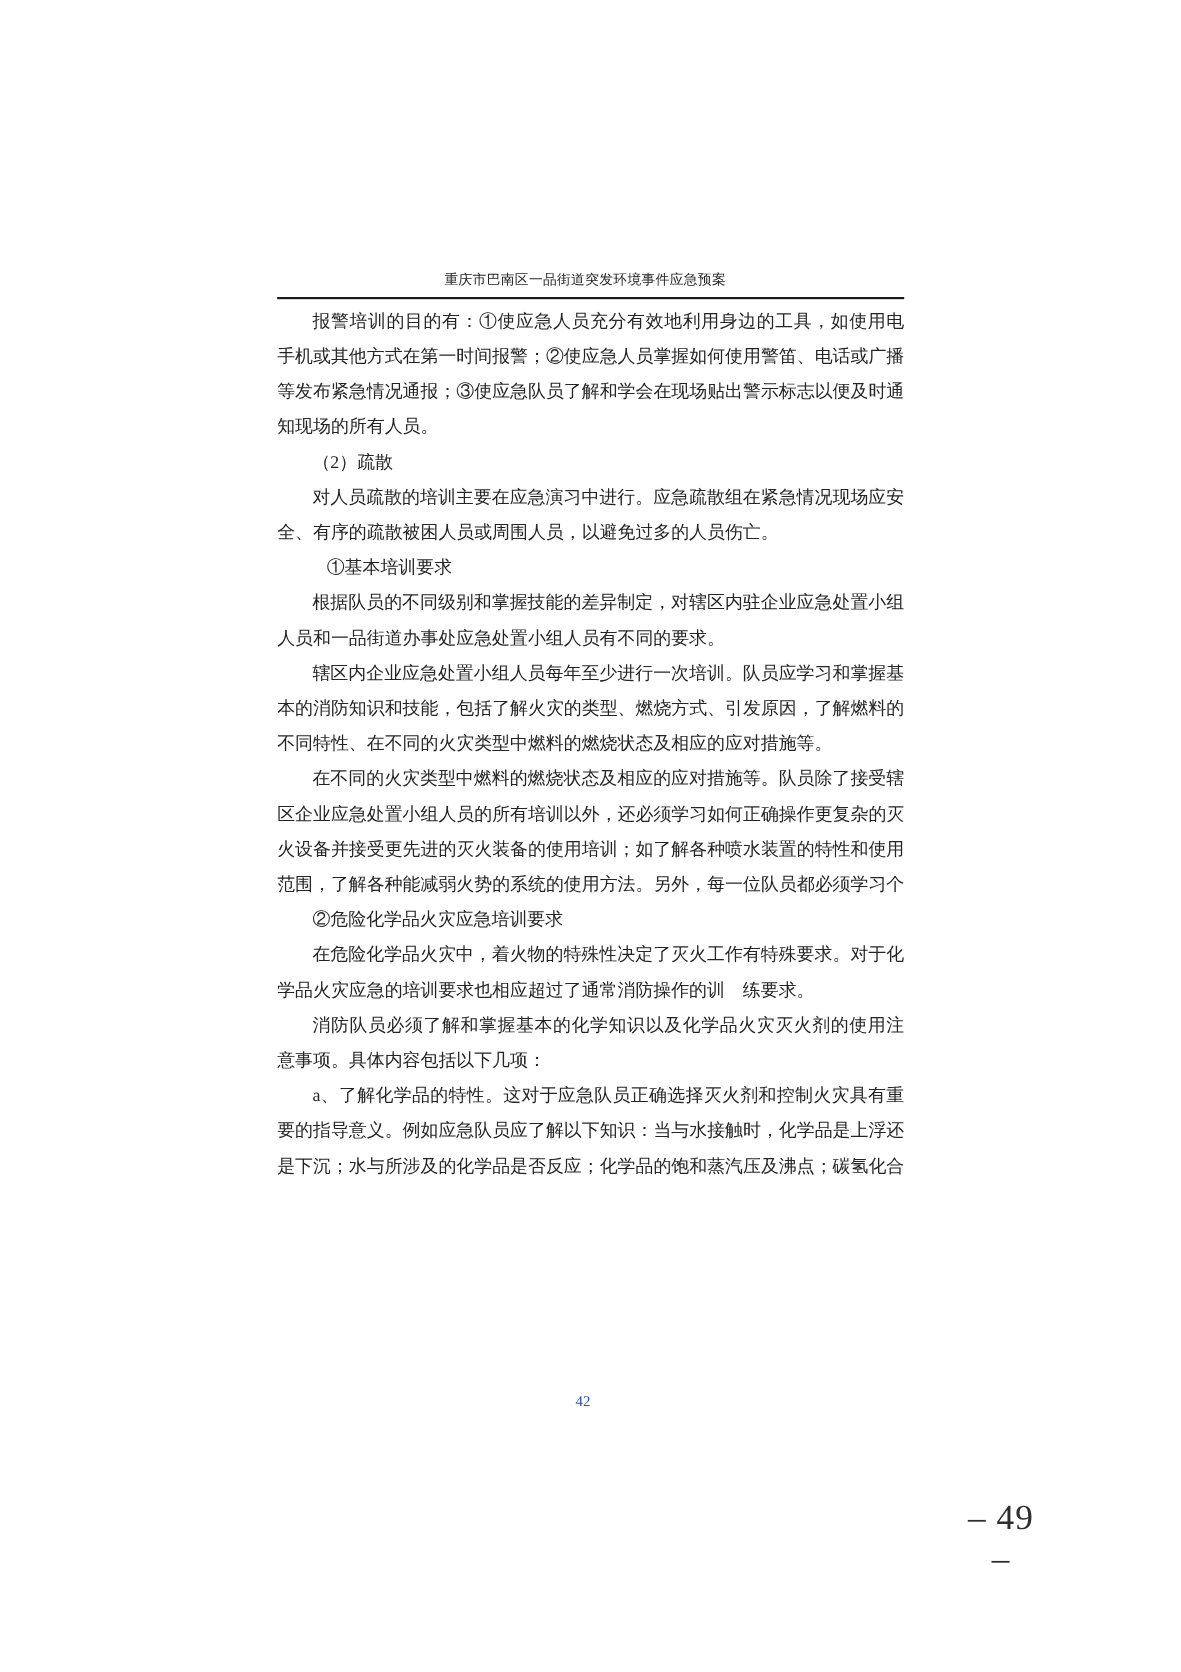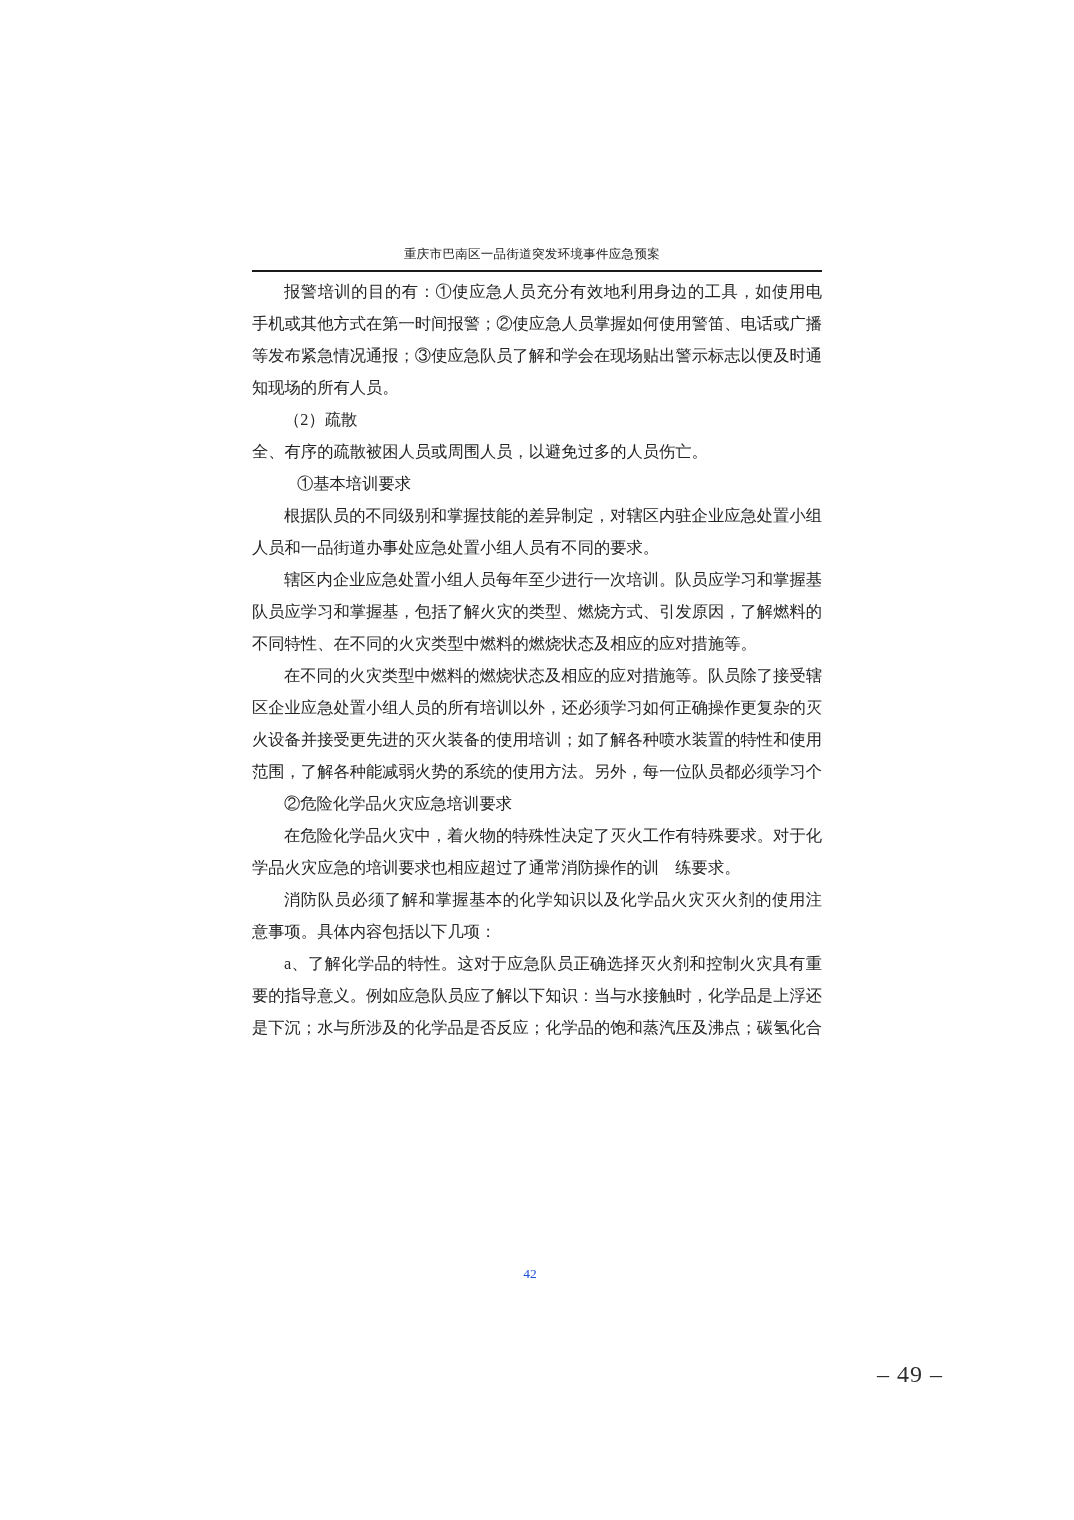--- a/index.html
+++ b/index.html
@@ -53,45 +53,46 @@
     text-align: center;
     font-size: 13.5px;
     color: #1d4ed8;
   }
   .page-number-corner {
     position: absolute;
     top: 1361px;
     left: 872px;
     width: 76px;
     text-align: center;
-    font-size: 24px;
+    font-size: 32px;
     letter-spacing: 1px;
     color: #2e2e2e;
   }
 </style>
 </head>
 <body>
 
 <div class="page">
 
   <div class="header-title">重庆市巴南区一品街道突发环境事件应急预案</div>
   <div class="header-rule"></div>
 
   <div class="doc-body">
     <div class="line i1 j">报警培训的目的有：①使应急人员充分有效地利用身边的工具，如使用电话、</div>
     <div class="line j">手机或其他方式在第一时间报警；②使应急人员掌握如何使用警笛、电话或广播</div>
     <div class="line j">等发布紧急情况通报；③使应急队员了解和学会在现场贴出警示标志以便及时通</div>
     <div class="line">知现场的所有人员。</div>
     <div class="line i1">（2）疏散</div>
+    <div class="line i1 j">对人员疏散的培训主要在应急演习中进行。应急疏散组在紧急情况现场应安</div>
     <div class="line">全、有序的疏散被困人员或周围人员，以避免过多的人员伤亡。</div>
     <div class="line i2">①基本培训要求</div>
     <div class="line i1 j">根据队员的不同级别和掌握技能的差异制定，对辖区内驻企业应急处置小组</div>
     <div class="line">人员和一品街道办事处应急处置小组人员有不同的要求。</div>
     <div class="line i1 j">辖区内企业应急处置小组人员每年至少进行一次培训。队员应学习和掌握基</div>
-    <div class="line j">队员应学习和掌握基，包括了解火灾的类型、燃烧方式、引发原因，了解燃料的</div>
+    <div class="line j">本的消防知识和技能，包括了解火灾的类型、燃烧方式、引发原因，了解燃料的</div>
     <div class="line">不同特性、在不同的火灾类型中燃料的燃烧状态及相应的应对措施等。</div>
     <div class="line i1 j">在不同的火灾类型中燃料的燃烧状态及相应的应对措施等。队员除了接受辖</div>
     <div class="line j">区企业应急处置小组人员的所有培训以外，还必须学习如何正确操作更复杂的灭</div>
     <div class="line j">火设备并接受更先进的灭火装备的使用培训；如了解各种喷水装置的特性和使用</div>
     <div class="line j">范围，了解各种能减弱火势的系统的使用方法。另外，每一位队员都必须学习个</div>
     <div class="line i1">②危险化学品火灾应急培训要求</div>
     <div class="line i1 j">在危险化学品火灾中，着火物的特殊性决定了灭火工作有特殊要求。对于化</div>
     <div class="line">学品火灾应急的培训要求也相应超过了通常消防操作的训　练要求。</div>
     <div class="line i1 j">消防队员必须了解和掌握基本的化学知识以及化学品火灾灭火剂的使用注</div>
     <div class="line">意事项。具体内容包括以下几项：</div>

